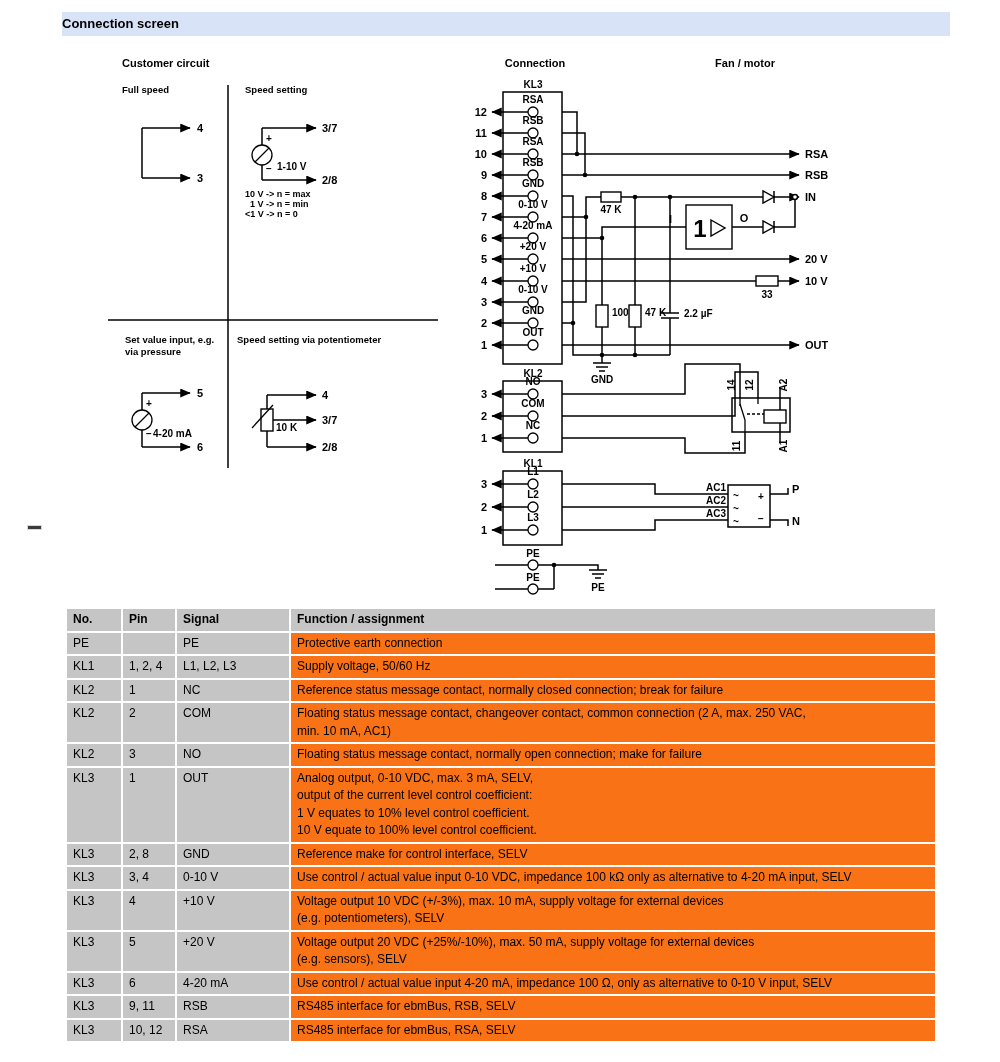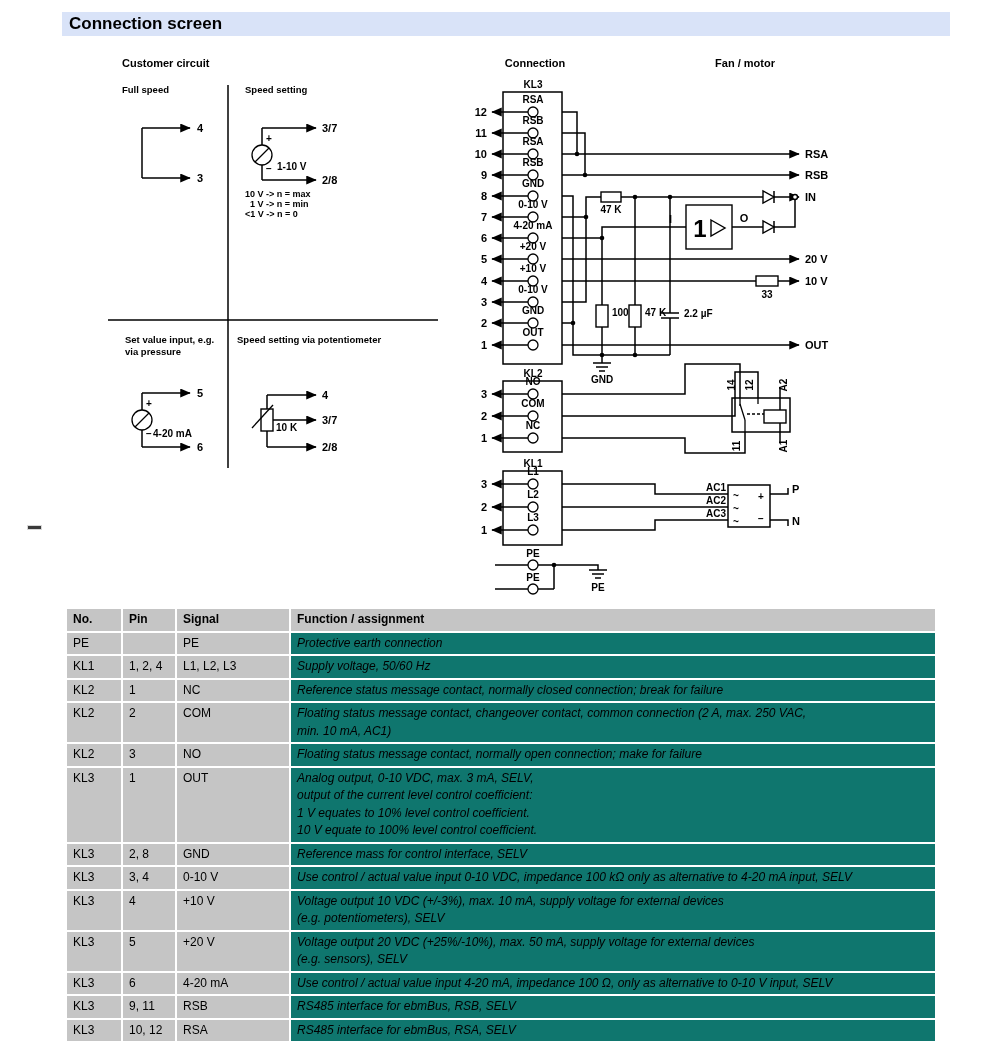--- a/index.html
+++ b/index.html
@@ -2,22 +2,22 @@
 <html><head>
 <meta charset="utf-8">
 <style>
   html,body { margin:0; padding:0; }
   body {
     width:1000px; height:1062px; background:#fff; position:relative;
     font-family:"Liberation Sans", sans-serif; color:#000;
   }
   .titlebar {
     position:absolute; left:62px; top:12px; width:888px; height:24px;
-    box-sizing:border-box; padding-left:7px;
-    font-size:17px; font-weight:bold; line-height:24px;
+    box-sizing:border-box; 
+    font-size:13px; font-weight:bold; line-height:24px;
   }
   .margin-dash { position:absolute; left:28px; top:526px; width:13px; height:3px; background:#3a3a3a; box-shadow:0 0 0 1px #d8d8d8; }
   svg { position:absolute; left:0; top:0; }
   svg text { fill:#000; font-family:"Liberation Sans", sans-serif; }
   .sec  { font-size:11px;  font-weight:bold; }
   .sub  { font-size:9.5px; font-weight:bold; }
   .note { font-size:9px;   font-weight:bold; }
   .lbl  { font-size:10px;  font-weight:bold; text-anchor:middle; }
   .comp { font-size:10px;  font-weight:bold; }
   .num  { font-size:11px;  font-weight:bold; text-anchor:end; }
@@ -31,21 +31,21 @@
   .pin-table {
     position:absolute; left:65px; top:607px;
     border-collapse:separate; border-spacing:2px;
     font-size:12px; table-layout:fixed;
   }
   .pin-table th, .pin-table td {
     padding:2px 6px; vertical-align:top; line-height:17.5px; text-align:left;
   }
   .pin-table th { background:#c5c5c5; font-weight:bold; }
   .pin-table td { background:#c5c5c5; }
-  .pin-table td.col-fn { background:#0f766e; white-space:pre-line;font-style:italic; }
+  .pin-table td.col-fn { background:#f97316; white-space:pre-line; }
   .col-no  { width:42px; }
   .col-pin { width:40px; }
   .col-sig { width:100px;margin-left:16px; }
   .col-fn  { width:632px; }
 </style>
 </head>
 <body>
 
 <div class="titlebar" style="background:#d9e3f8;">Connection screen</div>
 <div class="margin-dash"></div>
@@ -416,21 +416,21 @@
         <td class="col-sig">OUT</td>
         <td class="col-fn">Analog output, 0-10 VDC, max. 3 mA, SELV,
 output of the current level control coefficient:
 1 V equates to 10% level control coefficient.
 10 V equate to 100% level control coefficient.</td>
       </tr>
       <tr>
         <td class="col-no">KL3</td>
         <td class="col-pin">2, 8</td>
         <td class="col-sig">GND</td>
-        <td class="col-fn">Reference mass for control interface, SELV</td>
+        <td class="col-fn">Reference make for control interface, SELV</td>
       </tr>
       <tr>
         <td class="col-no">KL3</td>
         <td class="col-pin">3, 4</td>
         <td class="col-sig">0-10 V</td>
         <td class="col-fn">Use control / actual value input 0-10 VDC, impedance 100 kΩ only as alternative to 4-20 mA input, SELV</td>
       </tr>
       <tr>
         <td class="col-no">KL3</td>
         <td class="col-pin">4</td>

